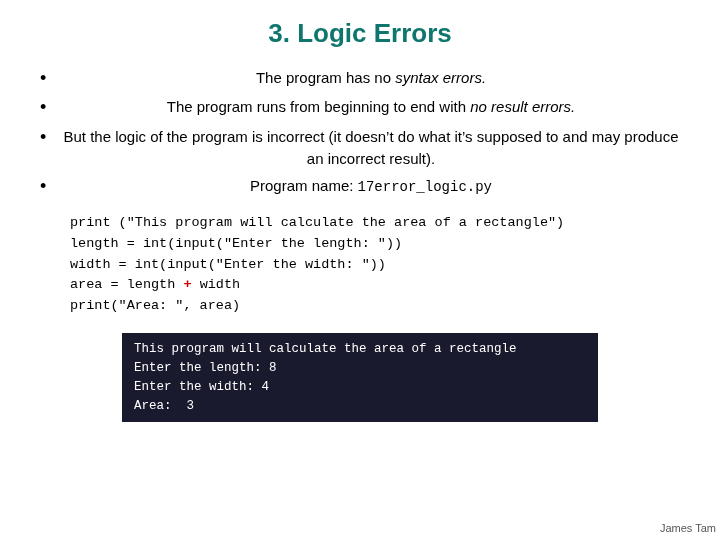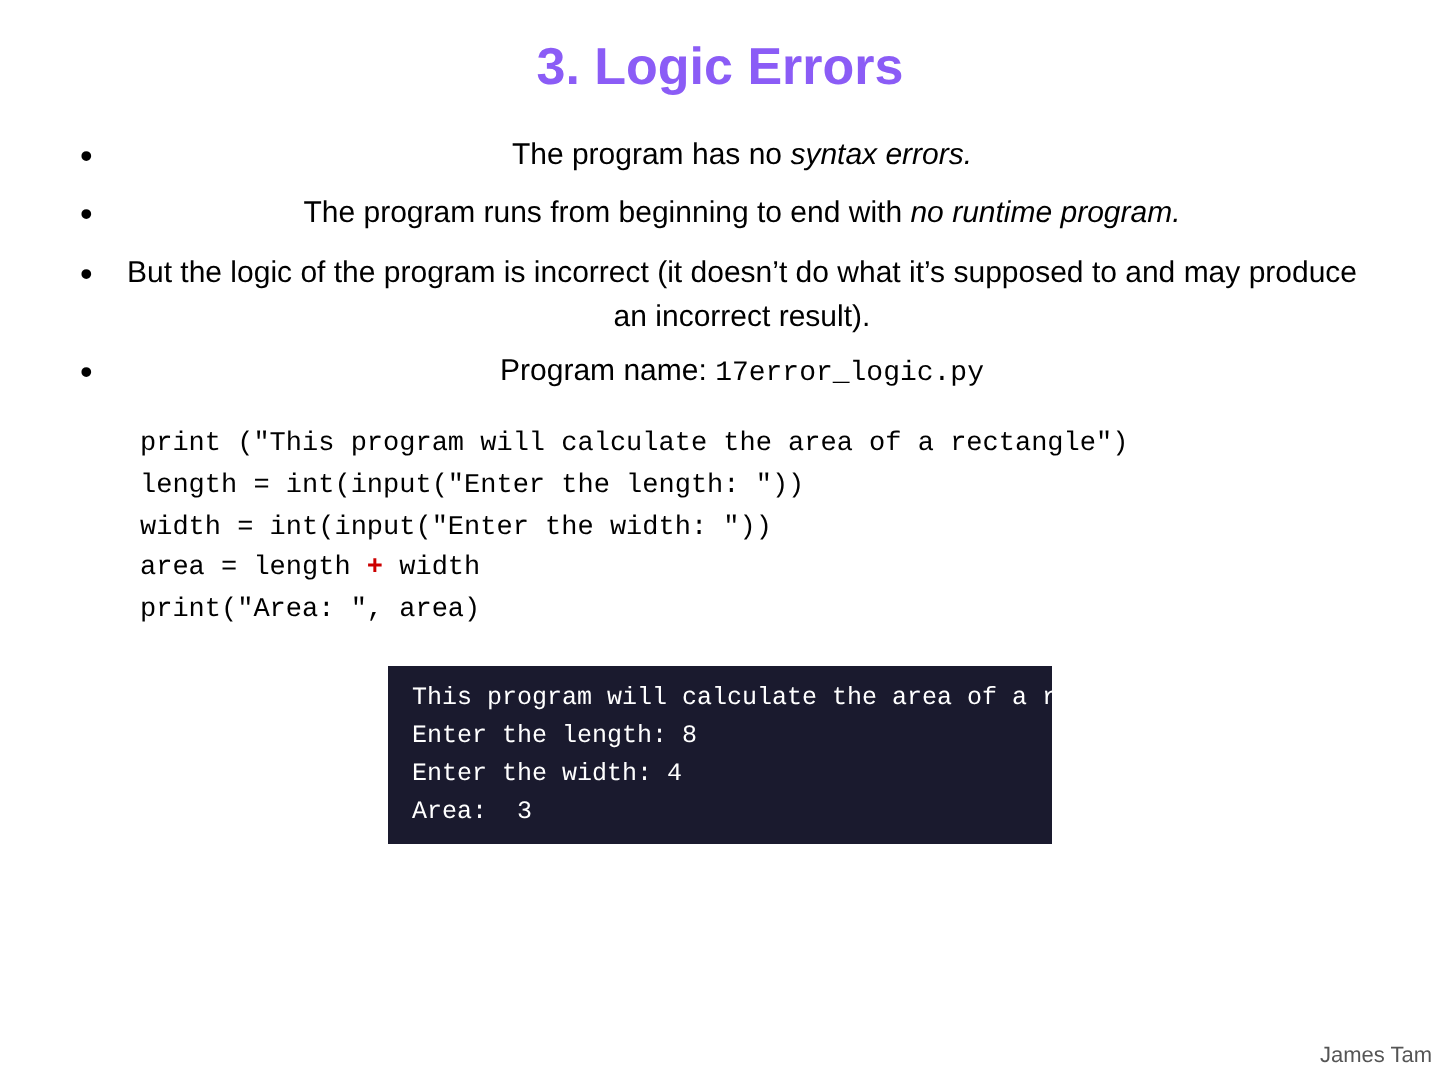--- a/index.html
+++ b/index.html
@@ -16,21 +16,21 @@
     .page-container {
       width: 720px;
       height: 540px;
       padding: 18px 40px 10px 40px;
       position: relative;
     }
     .title {
       text-align: center;
       font-size: 26px;
       font-weight: bold;
-      color: #8b5cf6;
+      color: #0f766e;
       margin-bottom: 18px;
     }
     .bullet-list {
       list-style: none;
       padding: 0;
       margin: 0 0 14px 0;
     }
     .bullet-list li {
       display: flex;
       align-items: flex-start;
@@ -66,21 +66,21 @@
       color: #cc0000;
       font-weight: bold;
     }
     .terminal-box {
       background: #1a1a2e;
       color: #ffffff;
       font-family: 'Courier New', Courier, monospace;
       font-size: 12.5px;
       line-height: 1.5;
       padding: 7px 12px 7px 12px;
-      width: 332px;
+      width: 476px;
       margin: 0 auto;
       display: block;
     }
     .terminal-line {
       display: block;
       white-space: pre;
     }
     .james-tam {
       position: absolute;
       bottom: 6px;
@@ -101,21 +101,21 @@
     <li>
       <span class="bullet-dot">•</span>
       <span class="bullet-text">
         <span>The program has no </span><span class="italic">syntax errors.</span>
       </span>
     </li>
 
     <li>
       <span class="bullet-dot">•</span>
       <span class="bullet-text">
-        <span>The program runs from beginning to end with </span><span class="italic">no runtime program.</span>
+        <span>The program runs from beginning to end with </span><span class="italic">no result errors.</span>
       </span>
     </li>
 
     <li>
       <span class="bullet-dot">•</span>
       <span class="bullet-text">But the logic of the program is incorrect (it doesn’t do what it’s supposed to and may produce an incorrect result).</span>
     </li>
 
     <li>
       <span class="bullet-dot">•</span>

